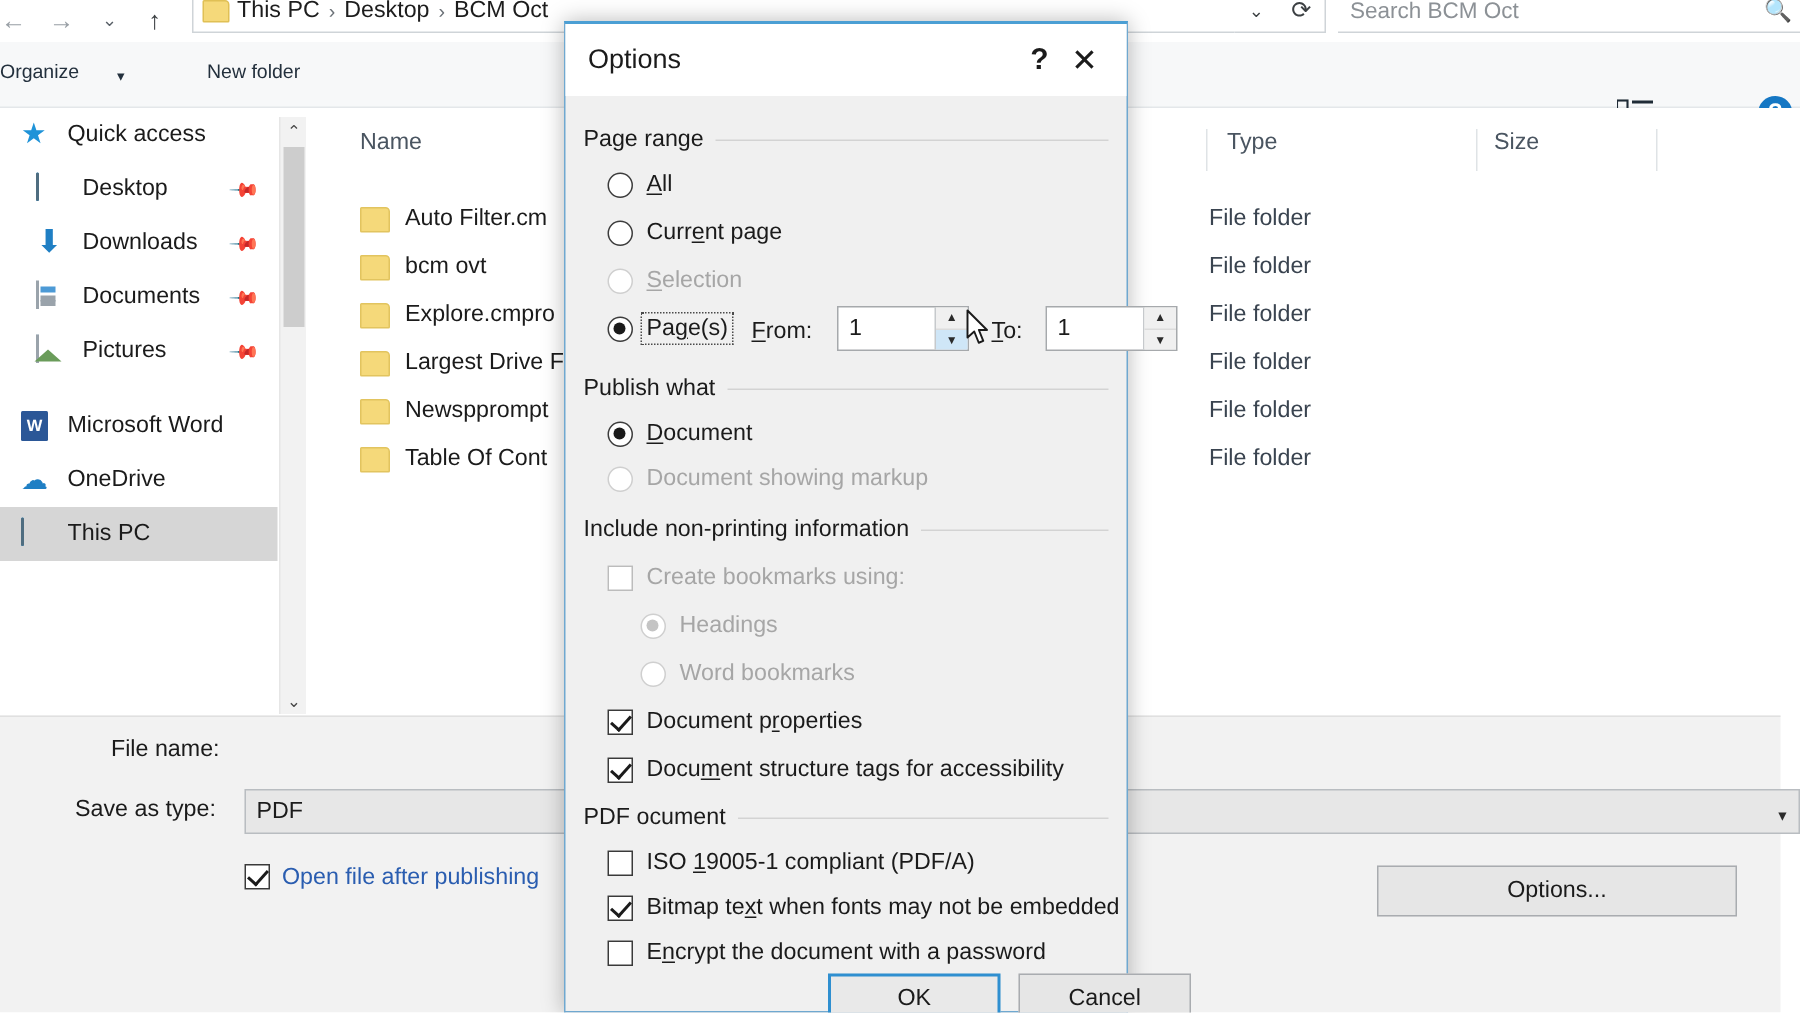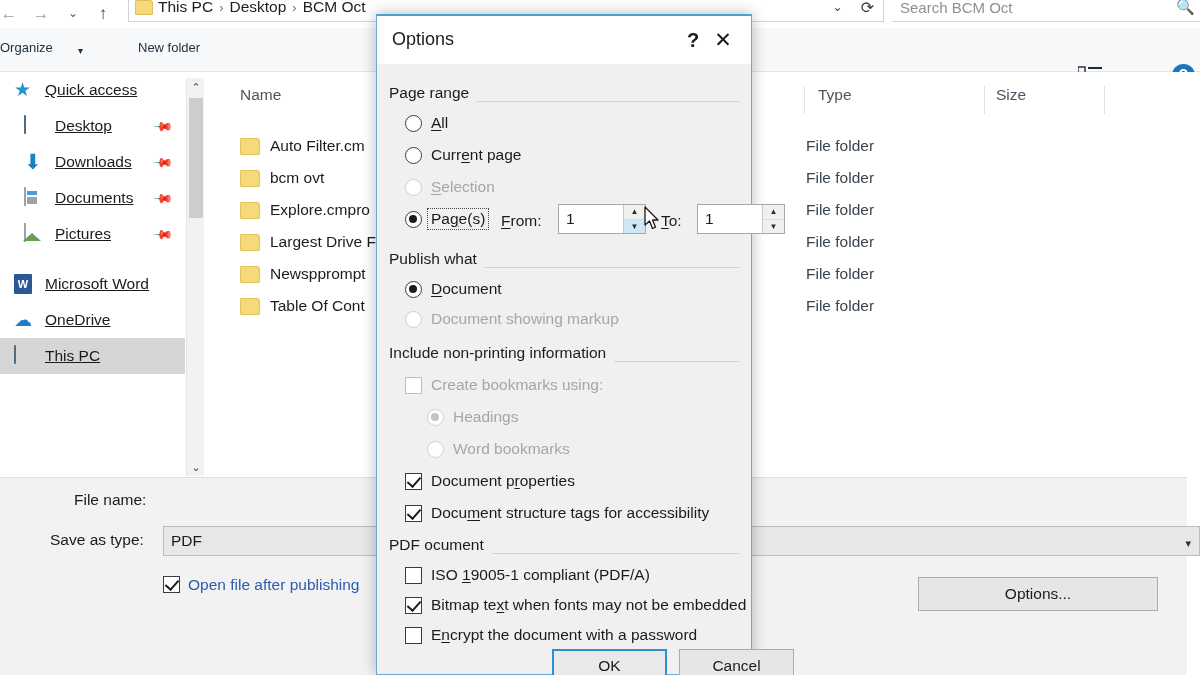--- a/index.html
+++ b/index.html
@@ -94,21 +94,21 @@
   .navpane {
     position: absolute; left: 0; top: 72px; width: 185px; height: 405px;
     background: #fff;
   }
   .nav-item {
     position: relative; height: 36px; display: flex; align-items: center;
     padding-left: 14px; gap: 10px; font-size: 15.5px; color: #1b1b1b;
   }
   .nav-item.sel { background: #d6d6d6; }
   .nav-item.indent { padding-left: 24px; }
-  .nav-label { white-space: nowrap; text-decoration: underline; }
+  .nav-label { white-space: nowrap; }
   .pin {
     position: absolute; right: 14px; top: 11px;
     color: #5b6673; font-size: 13px; transform: rotate(45deg);
   }
   .nav-spacer { height: 14px; }
 
   
   .ic { width: 21px; height: 21px; flex: none; position: relative; }
   .ic-star { color: #1f93d8; font-size: 19px; line-height: 19px; }
   .ic-desktop {
@@ -268,21 +268,21 @@
   }
   .dlg-close {
     position: absolute; right: 8px; top: 8px; width: 40px; height: 32px;
     display: flex; align-items: center; justify-content: center;
     font-size: 21px; color: #1b1b1b; font-weight: 300;
   }
   .dlg-body { position: absolute; left: 0; top: 48px; width: 100%; bottom: 0; }
 
   .group {
     position: absolute; left: 12px; right: 12px;
-    display: flex; align-items: flex-end; gap: 8px;
+    display: flex; align-items: center; gap: 8px;
   }
   .group-lbl { font-size: 15.5px; color: #1b1b1b; white-space: nowrap; }
   .group-rule { flex: 1; height: 1px; background: #d3d3d3; }
 
   .opt-row {
     position: absolute; display: flex; align-items: center; gap: 9px;
     font-size: 15.5px; color: #1b1b1b; white-space: nowrap;
   }
   .opt-row.dis { color: #a6a6a6; }
 

